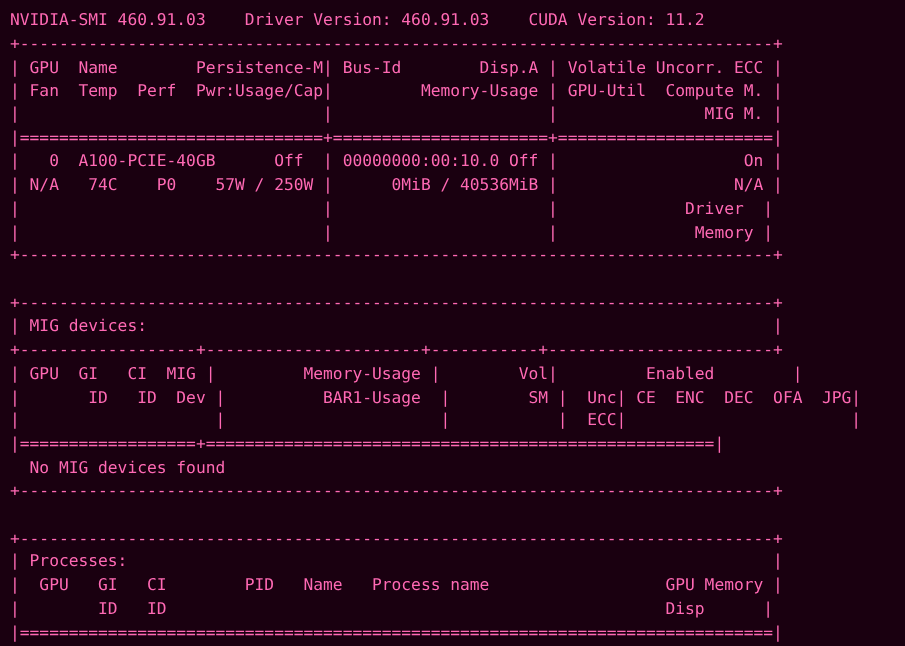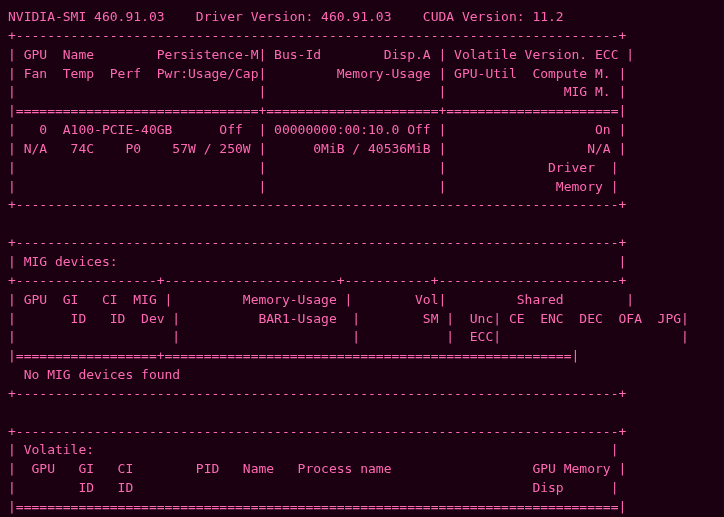--- a/index.html
+++ b/index.html
@@ -21,40 +21,40 @@
     .nvidia-output {
       color: #ff69b4;
     }
   </style>
 </head>
 <body>
 
 <div class="nvidia-output">
 <pre><span>NVIDIA-SMI 460.91.03    Driver Version: 460.91.03    CUDA Version: 11.2  </span>
 <span>+-----------------------------------------------------------------------------+</span>
-<span>| GPU  Name        Persistence-M| Bus-Id        Disp.A | Volatile Version. ECC |</span>
+<span>| GPU  Name        Persistence-M| Bus-Id        Disp.A | Volatile Uncorr. ECC |</span>
 <span>| Fan  Temp  Perf  Pwr:Usage/Cap|         Memory-Usage | GPU-Util  Compute M. |</span>
 <span>|                               |                      |               MIG M. |</span>
 <span>|===============================+======================+======================|</span>
 <span>|   0  A100-PCIE-40GB      Off  | 00000000:00:10.0 Off |                   On |</span>
 <span>| N/A   74C    P0    57W / 250W |      0MiB / 40536MiB |                  N/A |</span>
 <span>|                               |                      |             Driver  |</span>
 <span>|                               |                      |              Memory |</span>
 <span>+-----------------------------------------------------------------------------+</span>
 <span></span>
 <span>+-----------------------------------------------------------------------------+</span>
 <span>| MIG devices:                                                                |</span>
 <span>+------------------+----------------------+-----------+-----------------------+</span>
-<span>| GPU  GI   CI  MIG |         Memory-Usage |        Vol|         Shared        |</span>
+<span>| GPU  GI   CI  MIG |         Memory-Usage |        Vol|         Enabled        |</span>
 <span>|       ID   ID  Dev |          BAR1-Usage  |        SM |  Unc| CE  ENC  DEC  OFA  JPG|</span>
 <span>|                    |                      |           |  ECC|                       |</span>
 <span>|==================+====================================================|</span>
 <span>  No MIG devices found                                                          </span>
 <span>+-----------------------------------------------------------------------------+</span>
 <span></span>
 <span>+-----------------------------------------------------------------------------+</span>
-<span>| Volatile:                                                                  |</span>
+<span>| Processes:                                                                  |</span>
 <span>|  GPU   GI   CI        PID   Name   Process name                  GPU Memory |</span>
 <span>|        ID   ID                                                   Disp      |</span>
 <span>|=============================================================================|</span>
 
 </pre>
 </div>
 
 </body></html>

